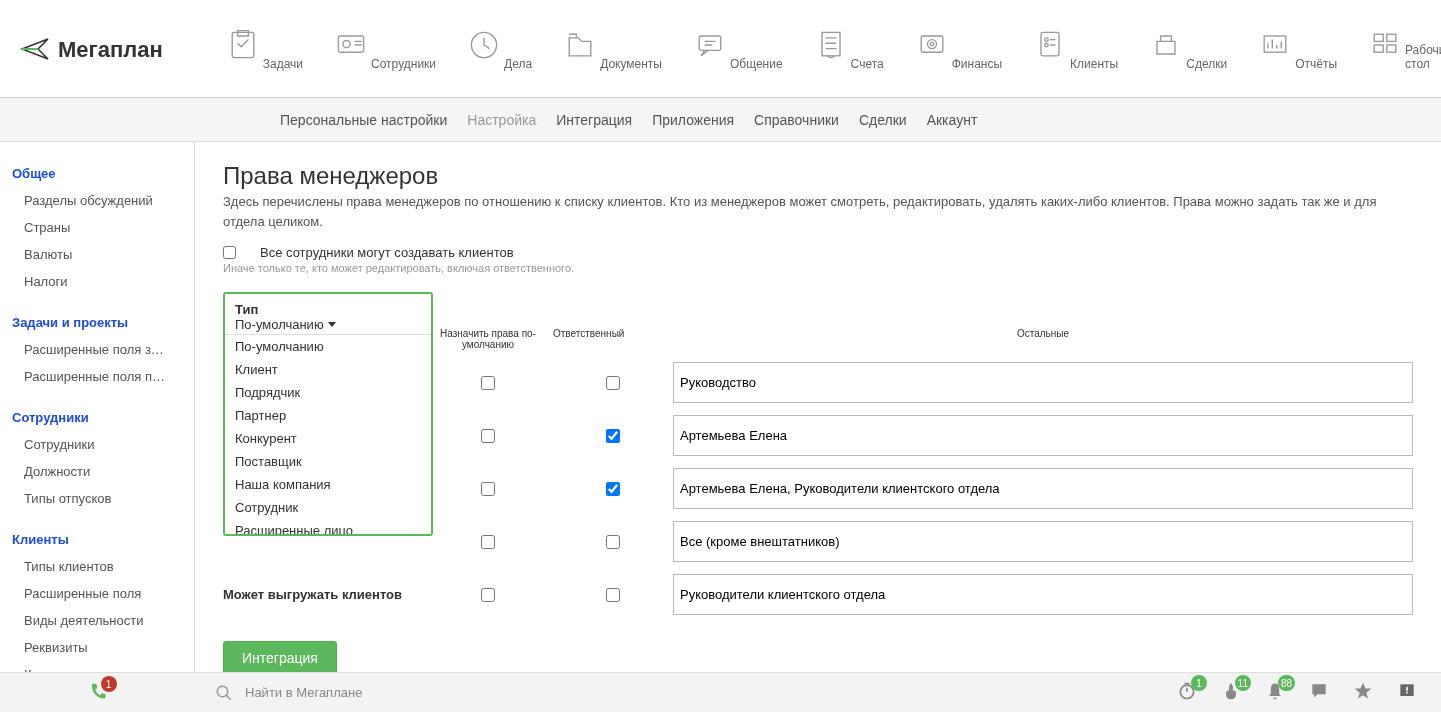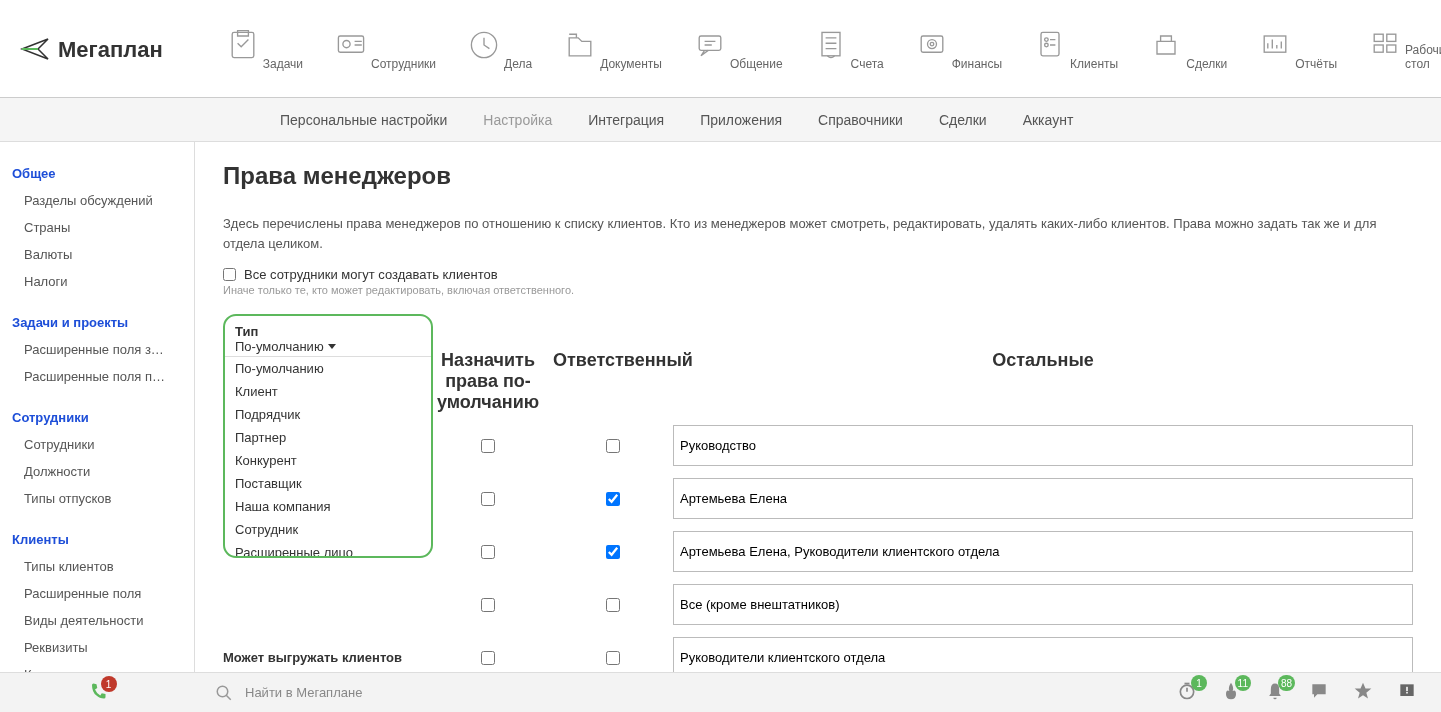--- a/index.html
+++ b/index.html
@@ -9,45 +9,45 @@
 .logo-text{font-size:22px;font-weight:bold;color:#333;margin-left:6px}
 .nav-icons{display:flex;gap:28px;flex:1}
 .nav-item{display:flex;flex-direction:row;align-items:flex-end;cursor:pointer;color:#888}
 .nav-item .icon{width:40px;height:36px;display:flex;align-items:center;justify-content:center;margin-bottom:8px}
 .nav-item .icon svg{stroke:#999;fill:none;stroke-width:1.5}
 .nav-item span{font-size:12px;color:#666}
 .avatar-wrap{position:relative;margin-left:auto}
 .avatar{width:44px;height:44px;border-radius:50%;background:linear-gradient(135deg,#d4c860 0%,#9bc53d 100%);display:flex;align-items:center;justify-content:center;overflow:hidden}
 .avatar svg{width:44px;height:44px}
 .badge{position:absolute;top:-4px;right:-4px;background:#e53935;color:#fff;font-size:11px;min-width:18px;height:18px;border-radius:9px;display:flex;align-items:center;justify-content:center;padding:0 4px}
-.tabs{height:44px;background:#f5f5f5;border-bottom:1px solid #ddd;display:flex;align-items:center;padding-left:280px;gap:36px}
+.tabs{height:44px;background:#f5f5f5;border-bottom:1px solid #ddd;display:flex;align-items:center;padding-left:280px;gap:20px}
 .tabs a{color:#555;text-decoration:none;font-size:14px;cursor:pointer}
 .tabs a.active{color:#999}
 .layout{display:flex;height:calc(712px - 98px - 44px - 40px)}
 .sidebar{width:195px;border-right:1px solid #ddd;padding:18px 0;overflow-y:auto}
 .sidebar .group-title{font-weight:bold;color:#1d4ed8;padding:6px 12px;font-size:13px}
 .sidebar .item{padding:6px 24px;color:#555;cursor:pointer;font-size:13px;white-space:nowrap;overflow:hidden;text-overflow:ellipsis}
 .sidebar .spacer{height:14px}
 .content{flex:1;padding:20px 28px;overflow:auto}
-h1{font-size:24px;font-weight:bold;margin-bottom:24px}
+h1{font-size:24px;font-weight:normal;margin-bottom:2px}
 .desc{color:#555;font-size:13px;line-height:1.5;margin-bottom:14px;max-width:1180px}
-.chk-row{display:flex;align-items:center;gap:8px;margin-bottom:2px}
+.chk-row{display:flex;align-items:center;gap:24px;margin-bottom:2px}
 .hint{color:#999;font-size:11px;margin-bottom:18px}
-.type-box{border:2px solid #5cb85c;border-radius:13px;width:210px;position:absolute;background:#fff;z-index:10}
+.type-box{border:2px solid #5cb85c;border-radius:3px;width:210px;position:absolute;background:#fff;z-index:10}
 .type-box .tb-head{padding:8px 10px 2px}
 .type-box .tb-label{font-weight:bold;font-size:13px}
 .type-box .tb-sel{font-size:13px;color:#333;display:flex;align-items:center;gap:4px;cursor:pointer}
 .type-box .tb-sel::after{content:"";border-left:4px solid transparent;border-right:4px solid transparent;border-top:5px solid #333;display:inline-block}
 .dropdown{border-top:1px solid #ddd;max-height:200px;overflow-y:scroll}
 .dropdown::-webkit-scrollbar{width:10px}
 .dropdown::-webkit-scrollbar-thumb{background:#bbb;border-radius:2px}
 .dropdown::-webkit-scrollbar-track{background:#eee}
 .dropdown .opt{padding:4px 10px;cursor:pointer;font-size:13px}
 .grid{margin-top:54px}
-.grid-head{display:flex;font-weight:bold;font-size:18px;margin-bottom:12px}
+.grid-head{display:flex;font-weight:normal;font-size:10px;margin-bottom:12px}
 .col-label{width:200px}
 .col-def{width:130px;text-align:center}
 .col-resp{width:120px;text-align:left;padding-left:0}
 .col-rest{flex:1;text-align:center}
 .grid-row{display:flex;align-items:center;margin-bottom:12px}
 .grid-row .col-label{font-size:13px}
 .grid-row .col-def,.grid-row .col-resp{display:flex;justify-content:center}
 .grid-row input[type=checkbox]{width:14px;height:14px}
 .grid-row .col-rest input[type=text]{width:100%;border:1px solid #bbb;padding:12px 6px;font-size:13px}
 .save-btn{margin-top:14px;background:#5cb85c;color:#fff;border:1px solid #4cae4c;padding:8px 18px;font-size:14px;border-radius:3px;cursor:pointer}

